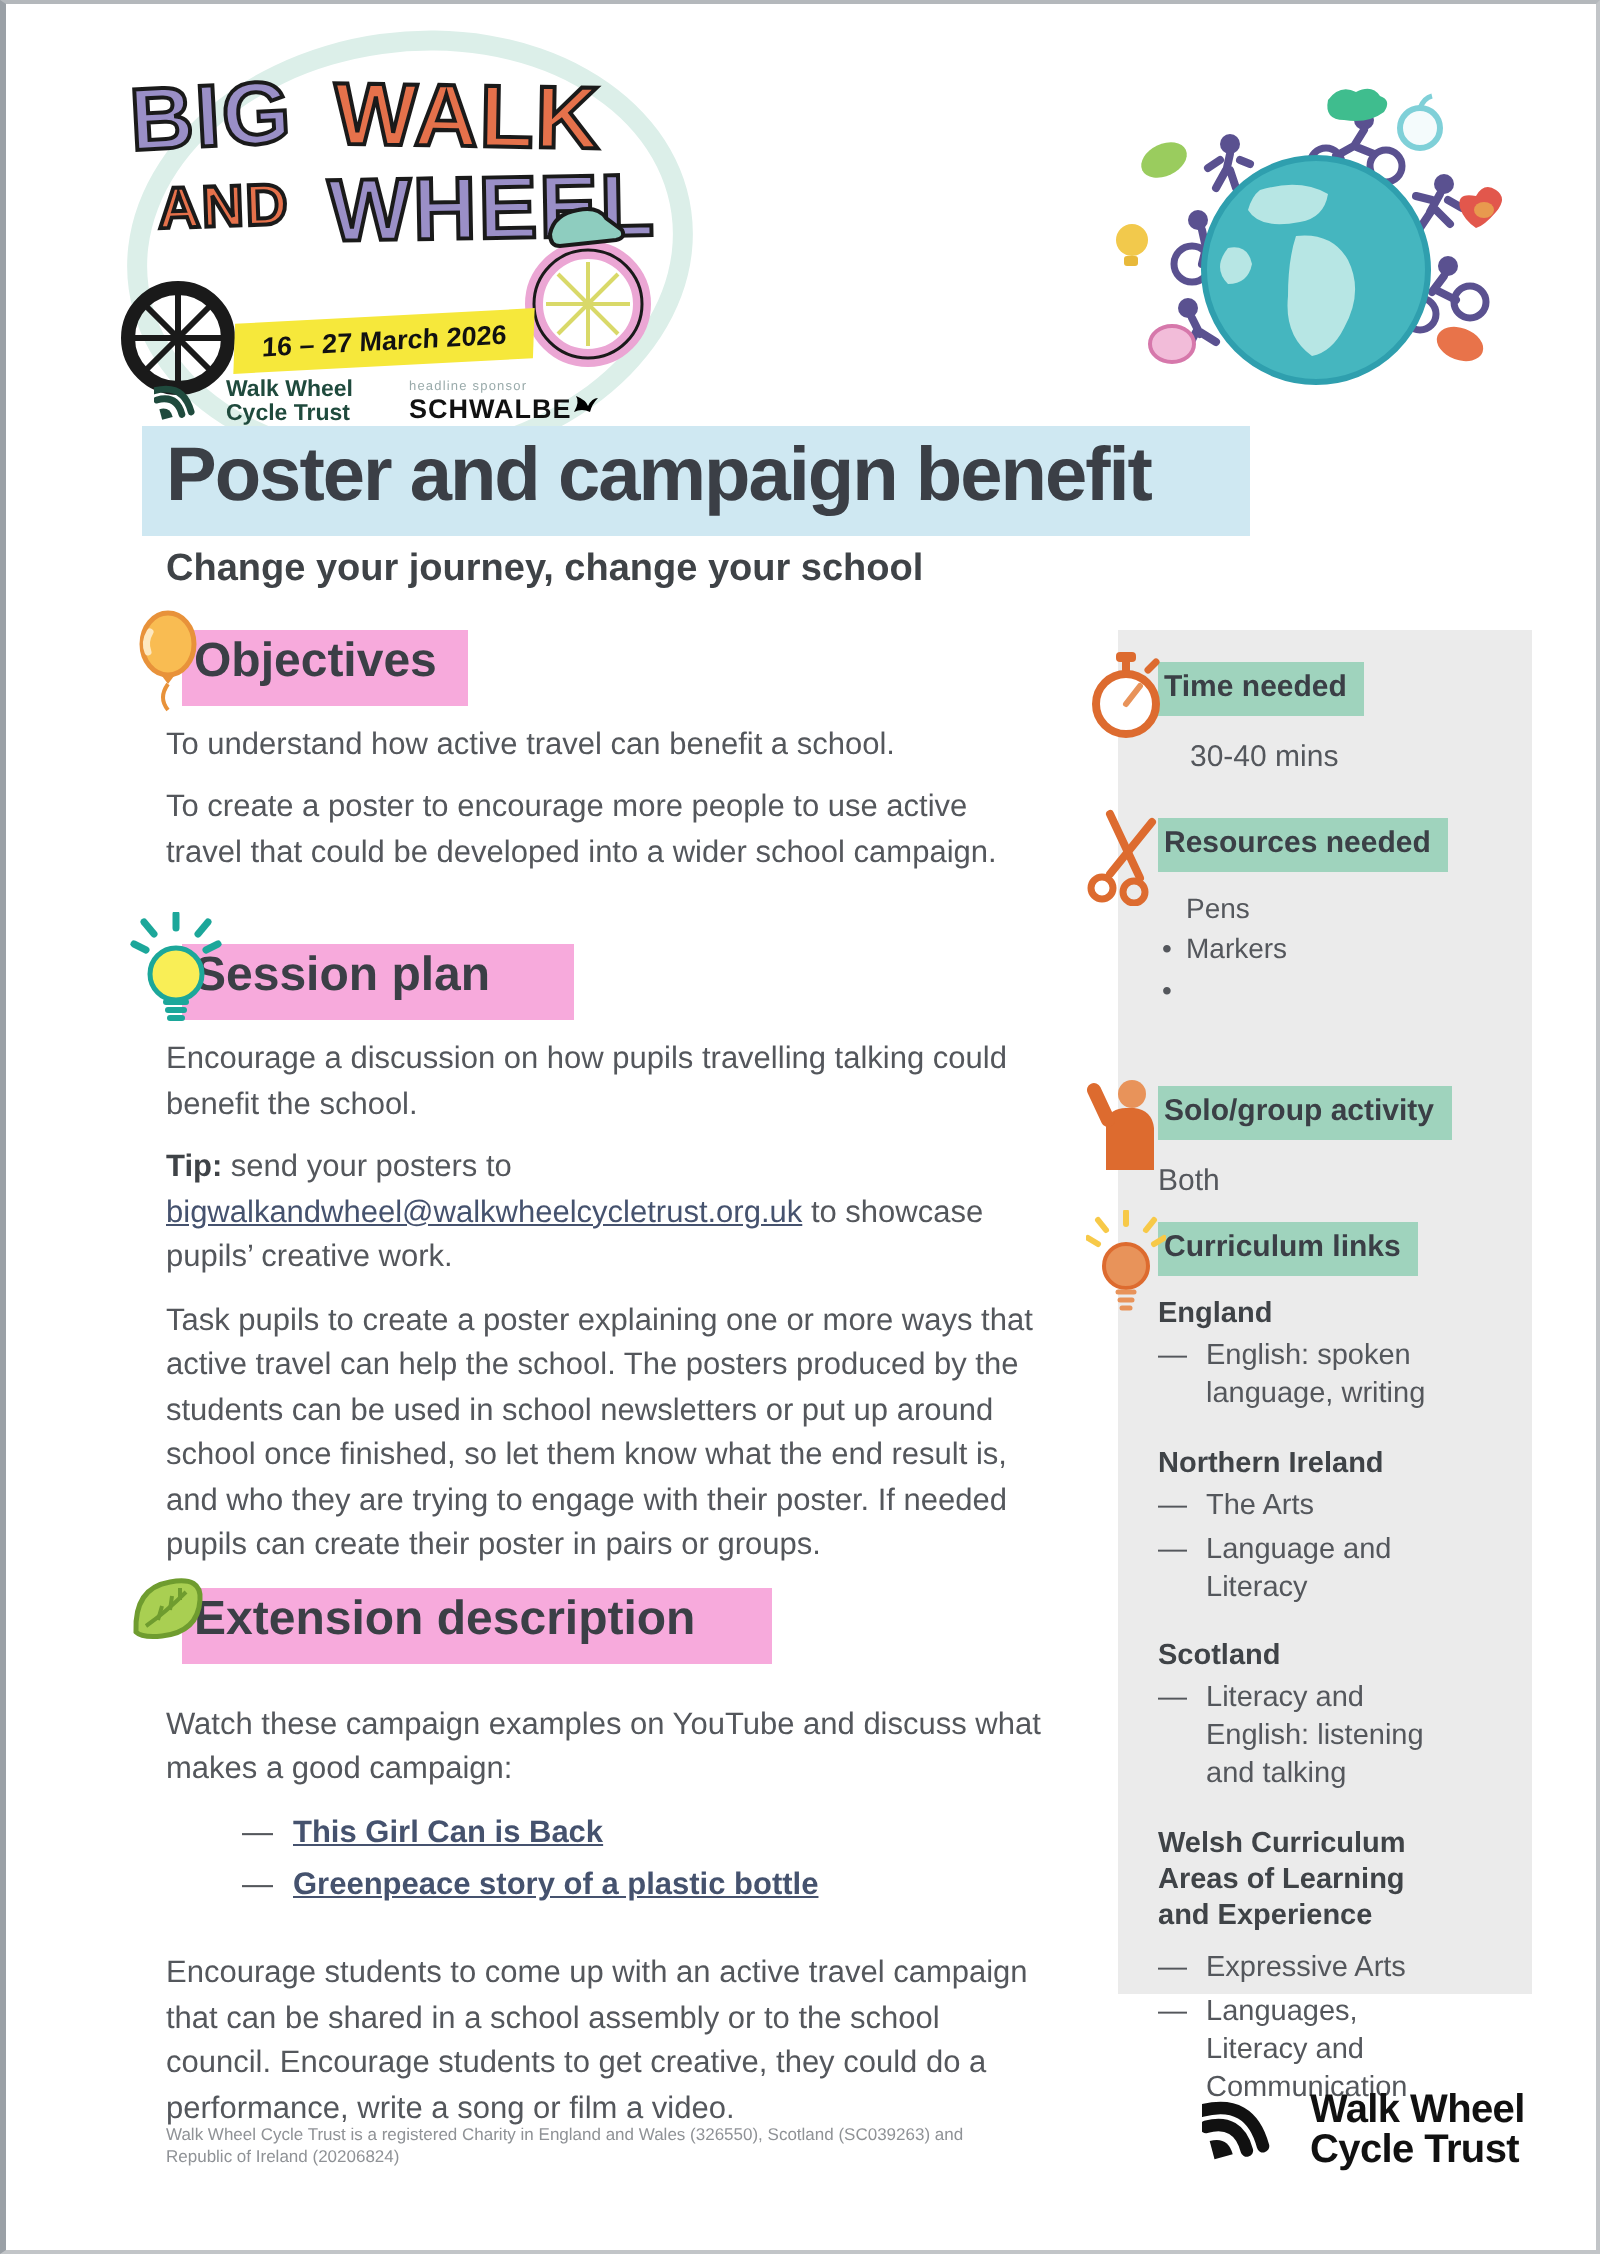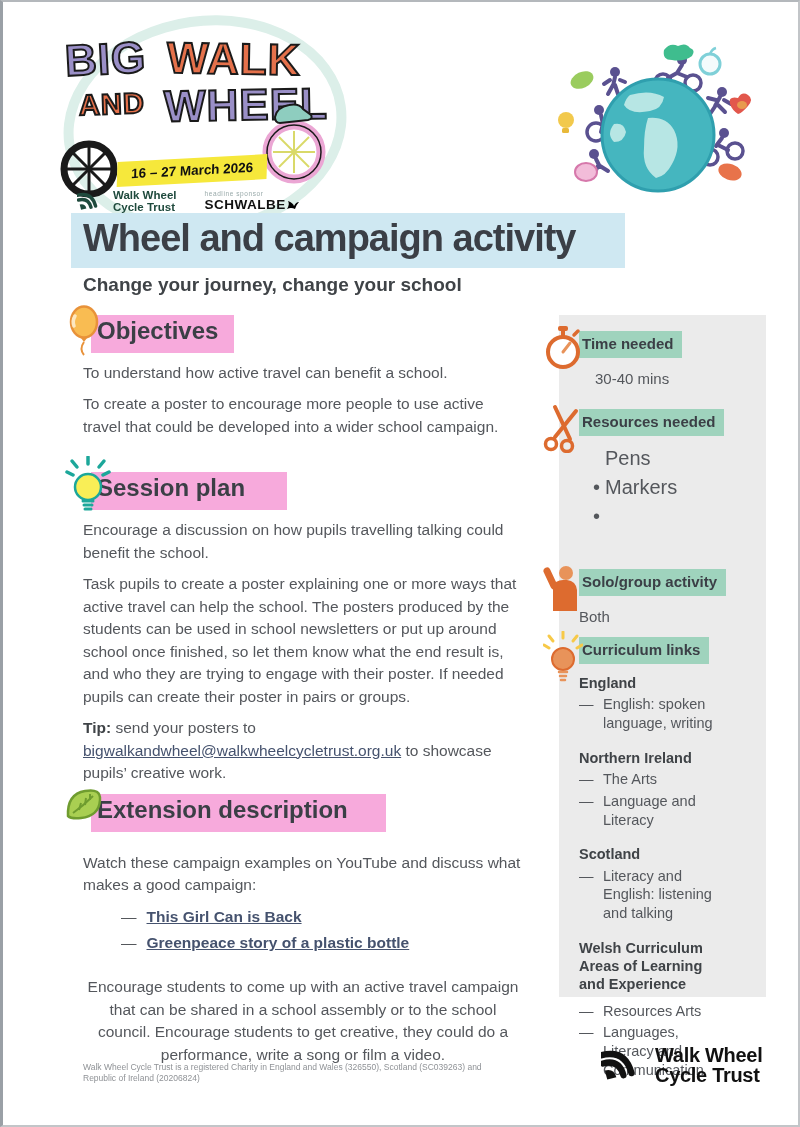--- a/index.html
+++ b/index.html
@@ -24,21 +24,21 @@
   .w-wheel{transform:rotate(-1deg);margin-left:6px;}
   .wheel-l{position:absolute;left:-6px;top:102px;z-index:1;}
   .wheel-r{position:absolute;left:196px;top:82px;z-index:1;}
   .shoe-i{position:absolute;left:206px;top:62px;z-index:3;}
   .date-banner{position:absolute;left:52px;top:121px;z-index:4;background:#f6e83b;color:#111;
     font-size:13.5px;font-weight:800;padding:5px 14px;transform:rotate(-3deg) skewX(-5deg);white-space:nowrap;}
   .charity-row{position:absolute;left:12px;top:152px;display:flex;align-items:center;z-index:4;width:300px;}
   .charity-name{margin-left:6px;font-size:11.5px;line-height:1.08;font-weight:700;color:#1f4a3d;}
   .sponsor{margin-left:28px;}
   .sponsor-label{font-size:6.5px;color:#9aa;letter-spacing:.6px;}
-  .sponsor-name{font-size:13.5px;font-weight:800;color:#111;letter-spacing:.5px;display:flex;align-items:center;gap:0;}
+  .sponsor-name{font-size:13.5px;font-weight:800;color:#111;letter-spacing:.5px;display:flex;align-items:flex-start;gap:0;}
   .globe{position:absolute;left:548px;top:38px;}
   
   .title{position:absolute;left:68px;top:211px;margin:0;font-size:38px;line-height:1;font-weight:800;letter-spacing:-1px;color:#3b3f46;}
   .title .hl-blue{display:inline-block;background:#cfe8f2;padding:6px 50px 11px 12px;}
   .subtitle{position:absolute;left:80px;top:272px;margin:0;font-size:19px;font-weight:700;color:#3f4347;}
   
   .main-left{position:absolute;left:80px;top:299px;width:440px;font-size:15.5px;line-height:1.45;}
   .sec-head{position:relative;margin-left:8px;margin-top:14px;}
   .sec-icon{position:absolute;z-index:2;}
   .hl-pink{display:inline-block;background:#f7aadc;color:#3b3f46;font-size:24px;font-weight:800;line-height:1;}
@@ -47,29 +47,29 @@
   .hl-pink.p-ext{padding:4px 38px 10px 6px;}
   .ic-balloon{left:-24px;top:-10px;}
   .ic-bulb{left:-26px;top:-16px;}
   .ic-leaf{left:-26px;top:-8px;}
   .main-left p{margin:9px 0;}
   .tip-label{font-weight:800;color:#3f4347;}
   a.link,a.ext-link{color:#45526e;text-decoration:underline;cursor:pointer;}
   a.ext-link{font-weight:700;}
   .link-row{display:flex;margin:4px 0 4px 38px;}
   .link-row .dash{margin-right:10px;color:#54575c;}
-  .closing{margin-top:22px !important;text-align:center;}
+  .closing{margin-top:22px !important;}
   
   .sidebar{position:absolute;left:556px;top:313px;width:207px;height:682px;background:#ebebeb;box-sizing:border-box;padding:16px 10px 18px 20px;}
   .sb-sec{position:relative;}
   .sb-head{position:relative;}
   .sb-icon{position:absolute;left:-36px;top:-6px;}
   .hl-teal{display:inline-block;background:#9fd3bd;color:#3b3f46;font-size:15px;font-weight:800;line-height:1;padding:5px 9px 7px 3px;white-space:nowrap;}
   .sb-value{margin:12px 0 0 16px;font-size:15px;color:#54575c;}
-  .res-list{margin:8px 0 0 14px;font-size:20px;line-height:1.45;}
+  .res-list{margin:8px 0 0 2px;font-size:14px;line-height:1.45;}
   .res-item{display:flex;}
   .res-item .bullet{width:12px;color:#54575c;}
   .res-item .no-bullet{width:12px;}
   .res-text{max-width:150px;}
   .mt-res{margin-top:22px;}
   .mt-solo{margin-top:38px;}
   .mt-cur{margin-top:12px;}
   .cur-group{margin-top:16px;}
   .cur-group.first{margin-top:10px;}
   .cur-region{font-size:14.5px;font-weight:700;color:#3f4347;line-height:1.25;max-width:132px;}
@@ -175,21 +175,21 @@
     <path d="M158 14 q2 -5 6 -6" stroke="#7fd0d8" stroke-width="2.5" fill="none"></path>
     <ellipse cx="30" cy="40" rx="12" ry="8" fill="#9acc5e" transform="rotate(-25 30 40)"></ellipse>
     <circle cx="14" cy="80" r="8" fill="#f2c94c"></circle>
     <rect x="10" y="88" width="7" height="5" rx="1.5" fill="#e8b93a"></rect>
     <ellipse cx="34" cy="132" rx="11" ry="9" fill="#f2bcd9" stroke="#d678ab" stroke-width="2"></ellipse>
     <path d="M186 58 q4 -7 10 -3 q6 4 0 11 q-6 7 -10 8 q-6 -4 -8 -10 q-2 -8 8 -6z" fill="#e2574c"></path>
     <ellipse cx="190" cy="65" rx="5" ry="4" fill="#e89a4e"></ellipse>
     <ellipse cx="178" cy="132" rx="12" ry="8" fill="#e8734a" transform="rotate(20 178 132)"></ellipse>
   </svg>
 
-  <h1 class="title"><span class="hl-blue">Wheel and campaign activity</span></h1>
+  <h1 class="title"><span class="hl-blue">Poster and campaign benefit</span></h1>
   <h2 class="subtitle">Change your journey, change your school</h2>
 
   <div class="main-left">
 
     <div class="sec-head">
       <svg class="sec-icon ic-balloon" width="36" height="54" viewBox="0 0 36 54">
         <ellipse cx="17" cy="17" rx="13" ry="15.5" fill="#f9bc52" stroke="#e8923a" stroke-width="2.5"></ellipse>
         <path d="M8 11 q-3 5 -1 10" stroke="#fde8c0" stroke-width="3.5" fill="none" stroke-linecap="round"></path>
         <path d="M14 33 l3 4 l3 -4 z" fill="#e8923a"></path>
         <path d="M17 37 q-5 7 0 13" stroke="#e8923a" stroke-width="2" fill="none"></path>
@@ -211,22 +211,22 @@
         <circle cx="23" cy="31" r="13" fill="#f9ee56" stroke="#1ca79a" stroke-width="2.5"></circle>
         <g stroke="#1ca79a" stroke-width="3" stroke-linecap="round">
           <line x1="18" y1="45" x2="28" y2="45"></line>
             <line x1="19" y1="49" x2="27" y2="49"></line>
             <line x1="20" y1="53" x2="26" y2="53"></line>
         </g>
       </svg>
       <span class="hl-pink p-ses">Session plan</span>
     </div>
     <p>Encourage a discussion on how pupils travelling talking could benefit the school.</p>
+    <p><span class="tip-label">Tip:</span><span> send your posters to </span><a class="link">bigwalkandwheel@walkwheelcycletrust.org.uk</a><span> to showcase pupils’ creative work.</span></p>
     <p>Task pupils to create a poster explaining one or more ways that active travel can help the school. The posters produced by the students can be used in school newsletters or put up around school once finished, so let them know what the end result is, and who they are trying to engage with their poster. If needed pupils can create their poster in pairs or groups.</p>
-    <p><span class="tip-label">Tip:</span><span> send your posters to </span><a class="link">bigwalkandwheel@walkwheelcycletrust.org.uk</a><span> to showcase pupils’ creative work.</span></p>
 
     <div class="sec-head" style="margin-top:6px;">
       <svg class="sec-icon ic-leaf" width="38" height="38" viewBox="0 0 38 38">
         <path d="M3 30 Q2 8 20 5 Q36 2 35 14 Q34 30 16 32 Q6 33 3 30 Z" fill="#a9cf52" stroke="#6f9c2f" stroke-width="2.5"></path>
         <path d="M8 27 Q18 20 28 10" stroke="#6f9c2f" stroke-width="2" fill="none"></path>
         <path d="M14 24 l2 -7 M20 19 l1 -7 M25 14 l0 -6" stroke="#6f9c2f" stroke-width="2" fill="none"></path>
       </svg>
       <span class="hl-pink p-ext">Extension description</span>
     </div>
     <p style="margin-top:20px;">Watch these campaign examples on YouTube and discuss what makes a good campaign:</p>
@@ -341,21 +341,21 @@
         <div class="cur-item">
           <span class="dash">—</span>
           <span class="cur-text">Literacy and English: listening and talking</span>
         </div>
       </div>
 
       <div class="cur-group">
         <div class="cur-region">Welsh Curriculum Areas of Learning and Experience</div>
         <div class="cur-item gap-after-region">
           <span class="dash">—</span>
-          <span class="cur-text">Resources Arts</span>
+          <span class="cur-text">Expressive Arts</span>
         </div>
         <div class="cur-item">
           <span class="dash">—</span>
           <span class="cur-text">Languages, Literacy and Communication</span>
         </div>
       </div>
     </section>
   </aside>
 
   <div class="footer-legal">Walk Wheel Cycle Trust is a registered Charity in England and Wales (326550), Scotland (SC039263) and Republic of Ireland (20206824)</div>

